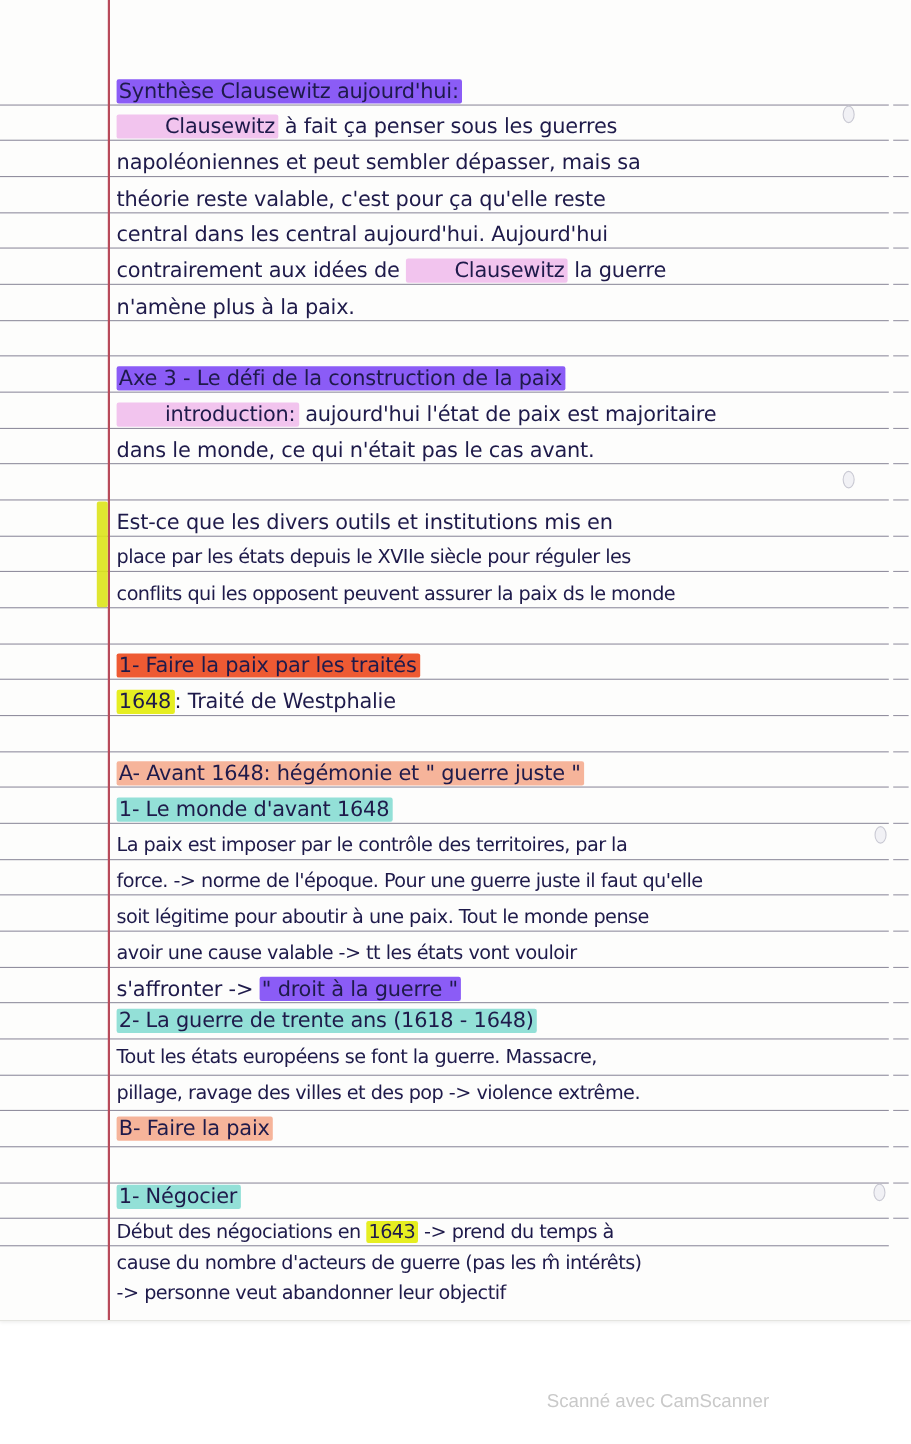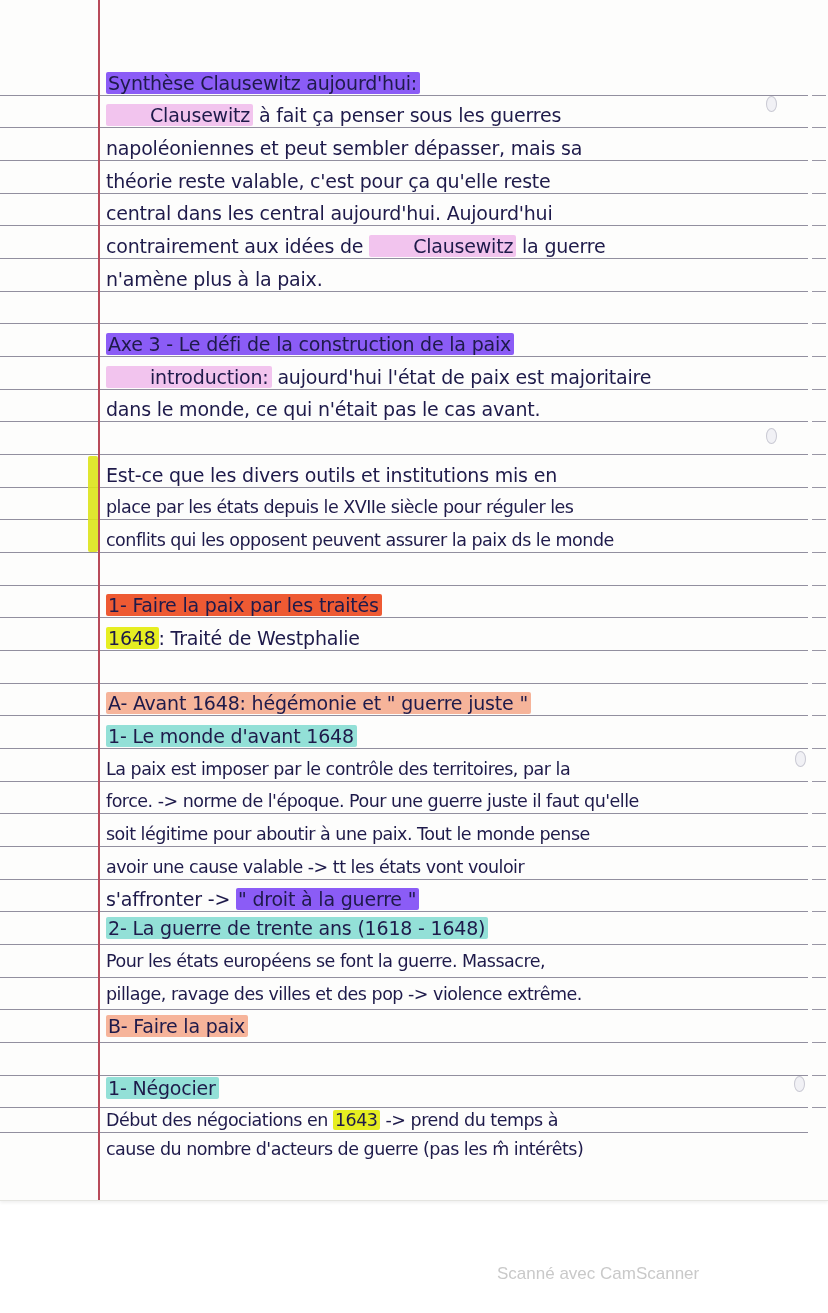--- a/index.html
+++ b/index.html
@@ -178,28 +178,29 @@
   <div class="row tight" style="top:755px">La paix est imposer par le contrôle des territoires, par la</div>
   <div class="row tight" style="top:787px">force. -&gt; norme de l'époque. Pour une guerre juste il faut qu'elle</div>
   <div class="row tight" style="top:820px">soit légitime pour aboutir à une paix. Tout le monde pense</div>
   <div class="row tight" style="top:853px">avoir une cause valable -&gt; tt les états vont vouloir</div>
   <div class="row" style="top:885px">
     <span>s'affronter -&gt; </span><span class="hl hl-lavender">" droit à la guerre "</span>
   </div>
   <div class="row" style="top:914px">
     <span class="hl hl-teal">2- La guerre de trente ans (1618 - 1648)</span>
   </div>
-  <div class="row tight" style="top:947px">Pour les états européens se font la guerre. Massacre,</div>
+  <div class="row tight" style="top:947px">Tout les états européens se font la guerre. Massacre,</div>
   <div class="row tight" style="top:980px">pillage, ravage des villes et des pop -&gt; violence extrême.</div>
 
   <div class="row" style="top:1012px">
     <span class="hl hl-salmon">B- Faire la paix</span>
   </div>
   <div class="row" style="top:1074px">
     <span class="hl hl-teal">1- Négocier</span>
   </div>
   <div class="row tight" style="top:1106px">
     <span>Début des négociations en </span><span class="hl hl-yellow">1643</span><span> -&gt; prend du temps à</span>
   </div>
   <div class="row tight" style="top:1135px">cause du nombre d'acteurs de guerre (pas les m̂ intérêts)</div>
+  <div class="row tight" style="top:1162px">-&gt; personne veut abandonner leur objectif</div>
 </div>
 
 <div class="watermark">Scanné avec CamScanner</div>
 
 </body></html>

